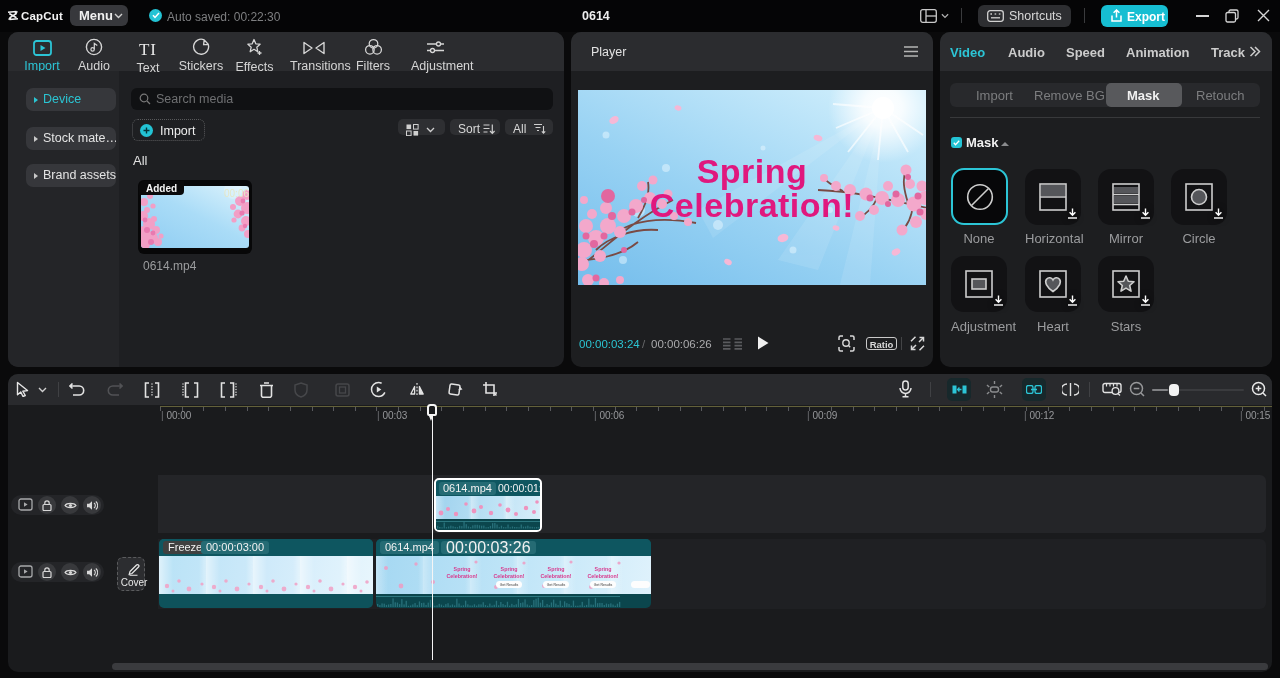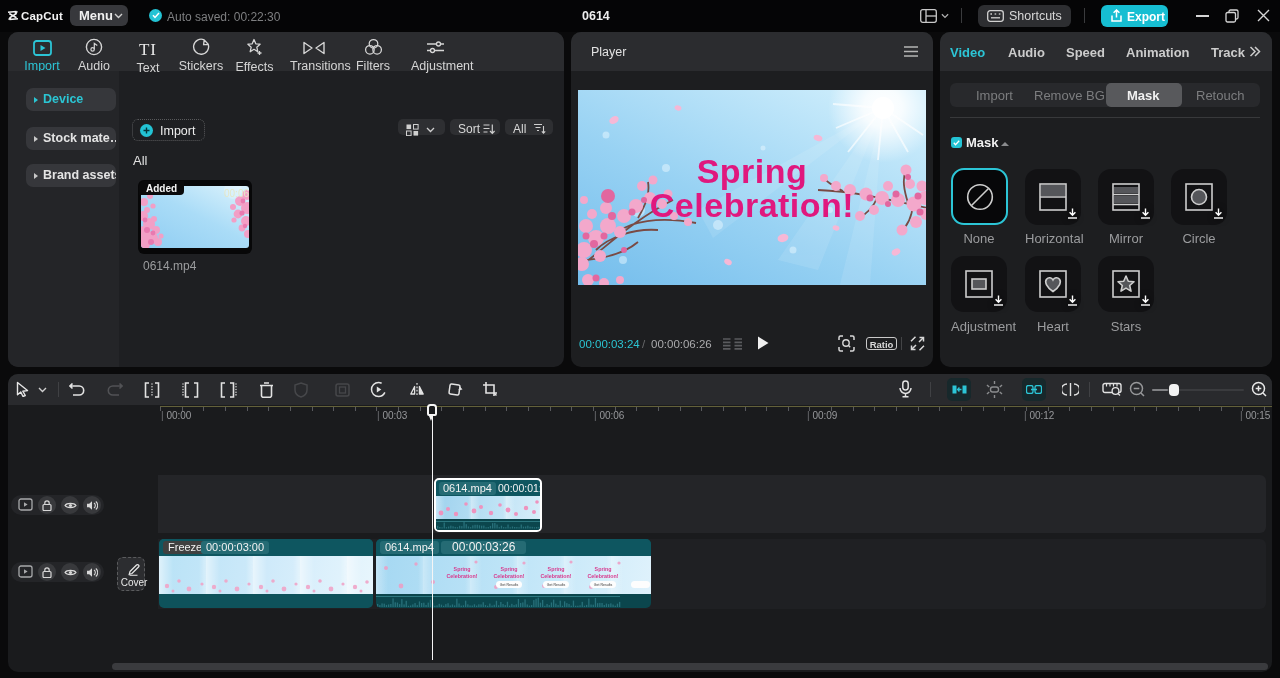--- a/index.html
+++ b/index.html
@@ -16,21 +16,21 @@
 #playerpanel { position:absolute; left:571px; top:32px; width:362px; height:335px;
   background:#1d1e20; border-radius:10px; overflow:hidden; }
 #rightpanel { position:absolute; left:940px; top:32px; width:332px; height:335px;
   background:#1d1e20; border-radius:10px; overflow:hidden; }
 #bottompanel { position:absolute; left:8px; top:374px; width:1264px; height:298px;
   background:#1a1b1d; border-radius:10px; overflow:hidden; }
 .tab { position:absolute; top:6px; width:48px; text-align:center; }
 .tab svg { display:block; margin:0 auto; }
 .tab span { display:block; font-size:12.5px; color:#d5d5d5; margin-top:3px; }
 .sbtn { position:absolute; left:18px; width:90px; height:23px; background:#36373b;
-  border-radius:7px; font-size:12.5px; line-height:23px; padding-left:8px; white-space:nowrap; overflow:hidden;font-weight:bold;}
+  border-radius:7px; font-size:12.5px; line-height:23px; padding-left:8px; white-space:nowrap; overflow:hidden;}
 .arr { display:inline-block; width:0; height:0; border-left:4px solid #2bc5d3;
   border-top:3.5px solid transparent; border-bottom:3.5px solid transparent; margin-right:5px; }
 .arr2 { border-left-color:#c8c8c8; }
 .mbtn { position:absolute; top:87px; height:16px; background:#2e2f32; border-radius:5px; }
 .tile { position:absolute; width:56px; height:56px; background:#121214; border-radius:13px;
   display:flex; align-items:center; justify-content:center; }
 .tile.sel { width:57px; height:57px; background:#070709; border:2px solid #2cc5d6; }
 .dl { position:absolute; right:3px; bottom:2px; filter:drop-shadow(0 0 3px #000); }
 .tlabel { position:absolute; width:56px; text-align:center; color:#9b9c9e; font-size:13px; }
 .thead { position:absolute; left:3px; width:93px; height:20px; background:#242528; border-radius:10px; }
@@ -164,20 +164,27 @@
           <circle cx="7.5" cy="11.5" r="2" fill="#2b2c2f" stroke="#d5d5d5" stroke-width="1.3"></circle>
         </svg>
         <span>Adjustment</span>
       </div>
 
     <div class="abs" style="left:0;top:39px;width:111px;height:296px;background:#242528"></div>
     <div class="sbtn" style="top:56px"><span class="arr"></span><span style="color:#2bc5d3">Device</span></div>
     <div class="sbtn" style="top:95px"><span class="arr arr2"></span><span style="color:#e4e4e4">Stock mate…</span></div>
     <div class="sbtn" style="top:132px"><span class="arr arr2"></span><span style="color:#e4e4e4">Brand assets</span></div>
 
+    <div class="abs" style="left:123px;top:56px;width:422px;height:22px;background:#101113;border-radius:6px">
+      <svg class="abs" style="left:8px;top:5px" width="12" height="12" viewBox="0 0 12 12">
+          <circle cx="5" cy="5" r="3.8" stroke="#787878" stroke-width="1.2" fill="none"></circle>
+          <line x1="8" y1="8" x2="11" y2="11" stroke="#787878" stroke-width="1.2"></line>
+        </svg>
+      <span class="abs" style="left:25px;top:4px;color:#6f7072;font-size:12.5px">Search media</span>
+    </div>
 
     <div class="abs" style="left:124px;top:87px;width:73px;height:22px;border:1px dotted #595a5c;border-radius:6px">
       <div class="abs" style="left:7px;top:4px;width:13px;height:13px;background:#23c3d4;border-radius:50%"></div>
       <svg class="abs" style="left:10px;top:7px" width="7" height="7" viewBox="0 0 7 7">
           <path d="M3.5 0.5 v6 M0.5 3.5 h6" stroke="#04343a" stroke-width="1.4"></path>
         </svg>
       <span class="abs" style="left:27px;top:4px;color:#ececec;font-size:12.5px">Import</span>
     </div>
     <div class="mbtn" style="left:390px;width:47px">
       <svg class="abs" style="left:8px;top:5px" width="13" height="12" viewBox="0 0 13 12">
@@ -739,21 +746,21 @@
             <circle cx="108" cy="35" r="1.5"></circle>
             <circle cx="155" cy="35" r="1.5"></circle>
             <circle cx="202" cy="35" r="1.5"></circle>
         </g>
       </svg>
     </div>
 
     <div class="abs" style="left:368px;top:165px;width:275px;height:69px;border-radius:5px;overflow:hidden;background:#0b464d">
       <div class="abs" style="left:0;top:0;width:275px;height:16.5px;background:#0e5660"></div>
       <div class="abs" style="left:4px;top:2px;height:13px;background:#256b74;border-radius:3px;padding:0 5px;color:#f2f2f2;font-size:11px;line-height:13px">0614.mp4</div>
-      <div class="abs" style="left:65px;top:2px;height:13px;background:#256b74;border-radius:3px;padding:0 11px;color:#f2f2f2;font-size:12px;line-height:13px">00:00:03:26</div>
+      <div class="abs" style="left:65px;top:2px;height:13px;background:#256b74;border-radius:3px;padding:0 5px;color:#f2f2f2;font-size:16px;line-height:13px">00:00:03:26</div>
       <div class="abs" style="left:0;top:16.5px;width:275px;height:38.5px;background:
         repeating-linear-gradient(to right, rgba(255,255,255,0.35) 0px, rgba(255,255,255,0) 12px, rgba(255,255,255,0) 42px, rgba(255,255,255,0.22) 47px),
         linear-gradient(100deg, #a5d8f2 0%, #c2e6f8 55%, #dff2fc 100%);"></div>
       <svg class="abs" style="left:0;top:16.5px" width="275" height="38.5" viewBox="0 0 275 38.5">
         <g fill="#ef9cc3" opacity="0.85">
           <circle cx="10" cy="12" r="2"></circle>
             <circle cx="25" cy="30" r="2.4"></circle>
             <circle cx="40" cy="8" r="1.7"></circle>
             <circle cx="57" cy="26" r="2"></circle>
             <circle cx="120" cy="31" r="2"></circle>

